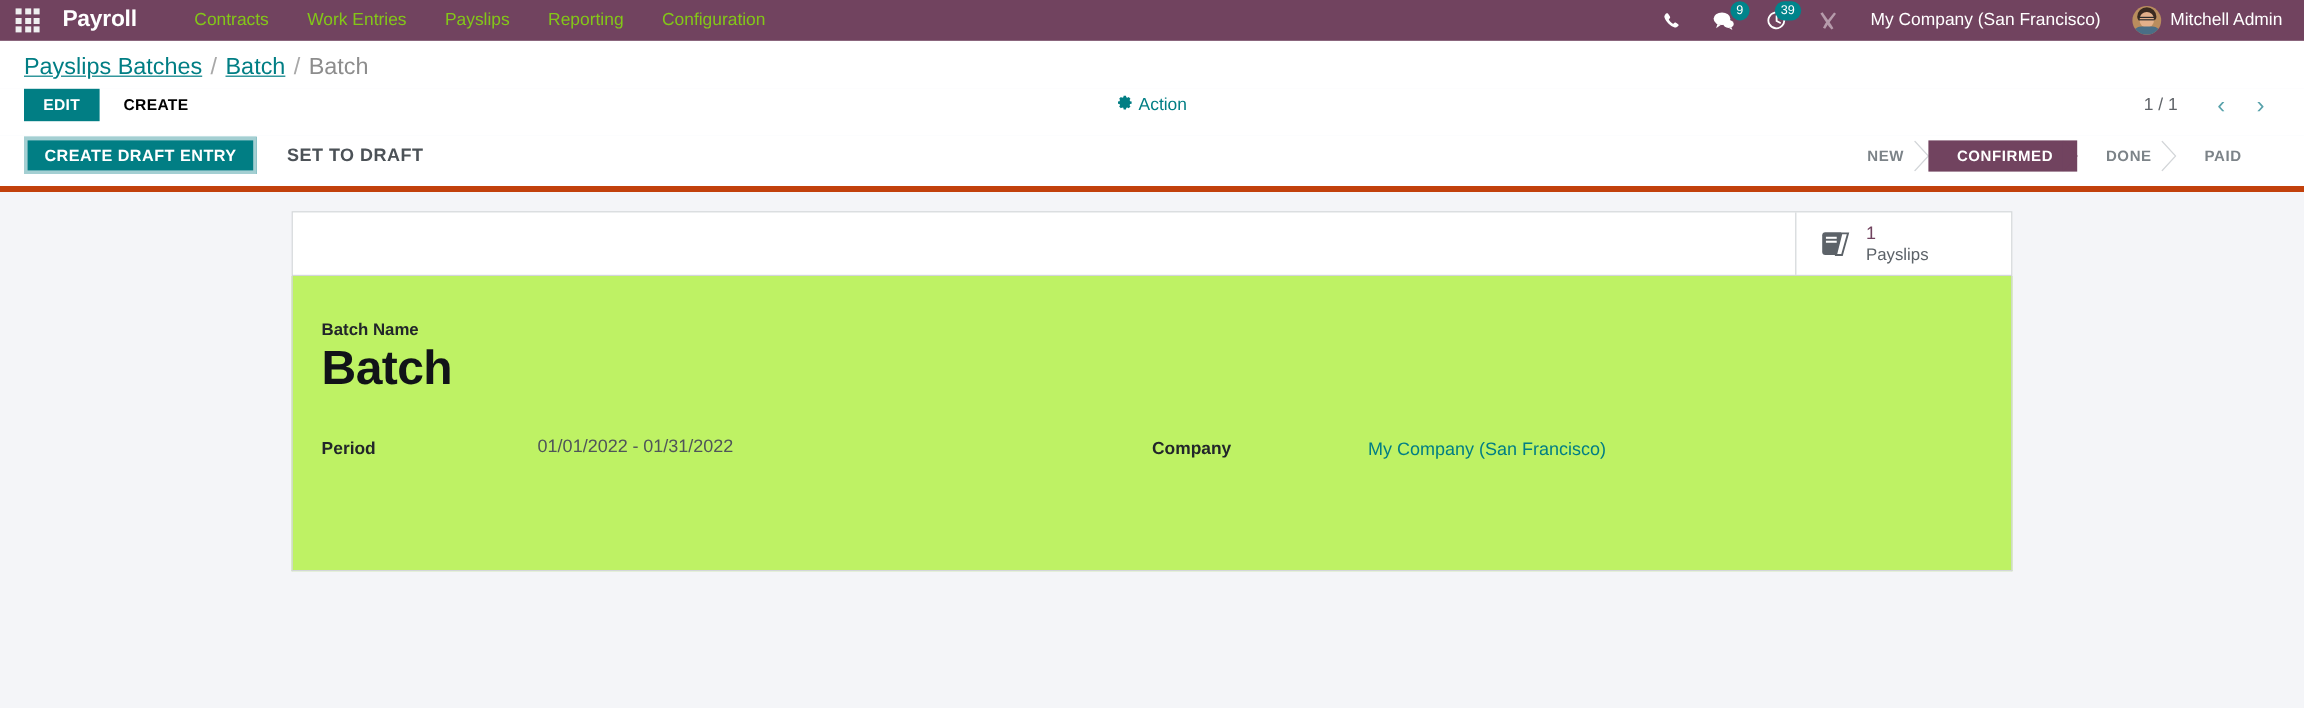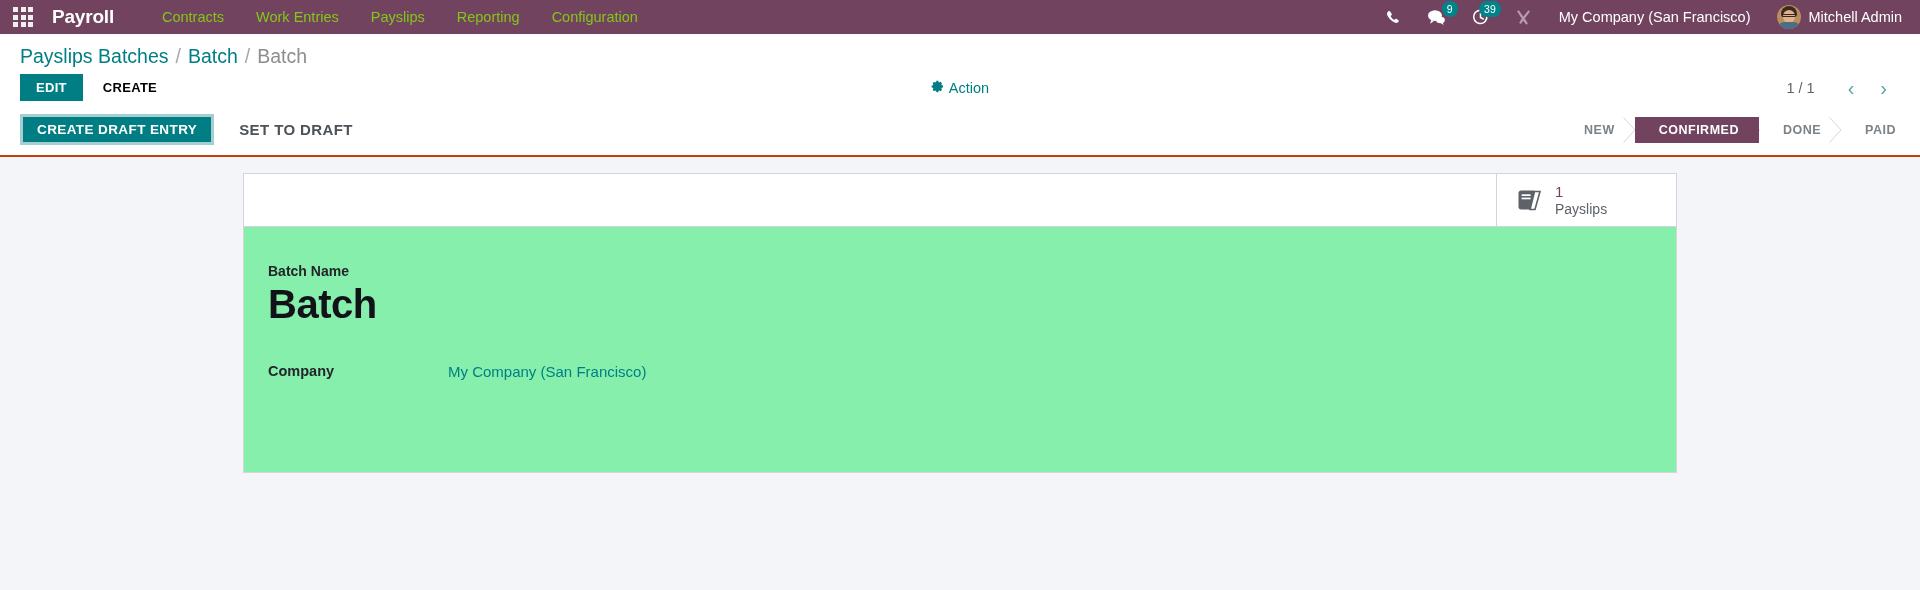--- a/index.html
+++ b/index.html
@@ -134,20 +134,21 @@
     background: #fff;
     padding: 11px 0 6px 20px;
     display: flex;
     align-items: baseline;
   }
   .bc-link {
     font-size: 19.5px;
     color: #017e84;
     cursor: pointer;
     white-space: nowrap;
+    text-decoration: underline;
   }
   .bc-sep {
     font-size: 19.5px;
     color: #a8a8a8;
     margin: 0 7px;
   }
   .bc-current {
     font-size: 19.5px;
     color: #8d8d8d;
     white-space: nowrap;
@@ -218,22 +219,22 @@
     padding: 2px 13px;
     cursor: pointer;
     font-family: "Liberation Sans", sans-serif;
   }
 
   
   .statusbar-row {
     background: #fff;
     display: flex;
     align-items: center;
-    padding: 0 4px 9px 20px;
-    border-bottom: 2px solid #c2410c;
+    padding: 0 32px 9px 20px;
+    border-bottom: 5px solid #c2410c;
   }
   .btn-primary-status {
     background: #017e84;
     color: #fff;
     border: 3px solid #a4cfd2;
     font-size: 13.5px;
     font-weight: bold;
     letter-spacing: 0.4px;
     padding: 5px 14px;
     cursor: pointer;
@@ -314,21 +315,21 @@
     gap: 12px;
     cursor: pointer;
     min-width: 180px;
   }
   .sb-icon { color: #5c6268; display: flex; align-items: center; }
   .sb-text { display: flex; flex-direction: column; line-height: 1.15; }
   .sb-count { font-size: 15px; color: #71435f; }
   .sb-label { font-size: 14px; color: #5c6268; }
 
   .sheet {
-    background: #86efac;
+    background: #bef264;
     border: 1px solid #d3d6d9;
     border-top: none;
     padding: 36px 24px 34px 24px;
     min-height: 246px;
   }
   .field-label-small {
     font-size: 14px;
     color: #22262a;
     font-weight: bold;
     margin-bottom: 2px;
@@ -525,20 +526,26 @@
           <span class="sb-label">Payslips</span>
         </span>
       </div>
     </div>
 
     <div class="sheet">
       <div class="field-label-small">Batch Name</div>
       <div class="title-value">Batch</div>
 
       <div class="form-grid">
+        <div class="form-row">
+          <div class="lbl">Period</div>
+          <div class="val">
+            <span>01/01/2022</span><span class="date-sep">-</span><span>01/31/2022</span>
+          </div>
+        </div>
 
         <div class="form-row">
           <div class="lbl">Company</div>
           <div class="val link">My Company (San Francisco)</div>
         </div>
       </div>
     </div>
 
   </div>
 </div>

